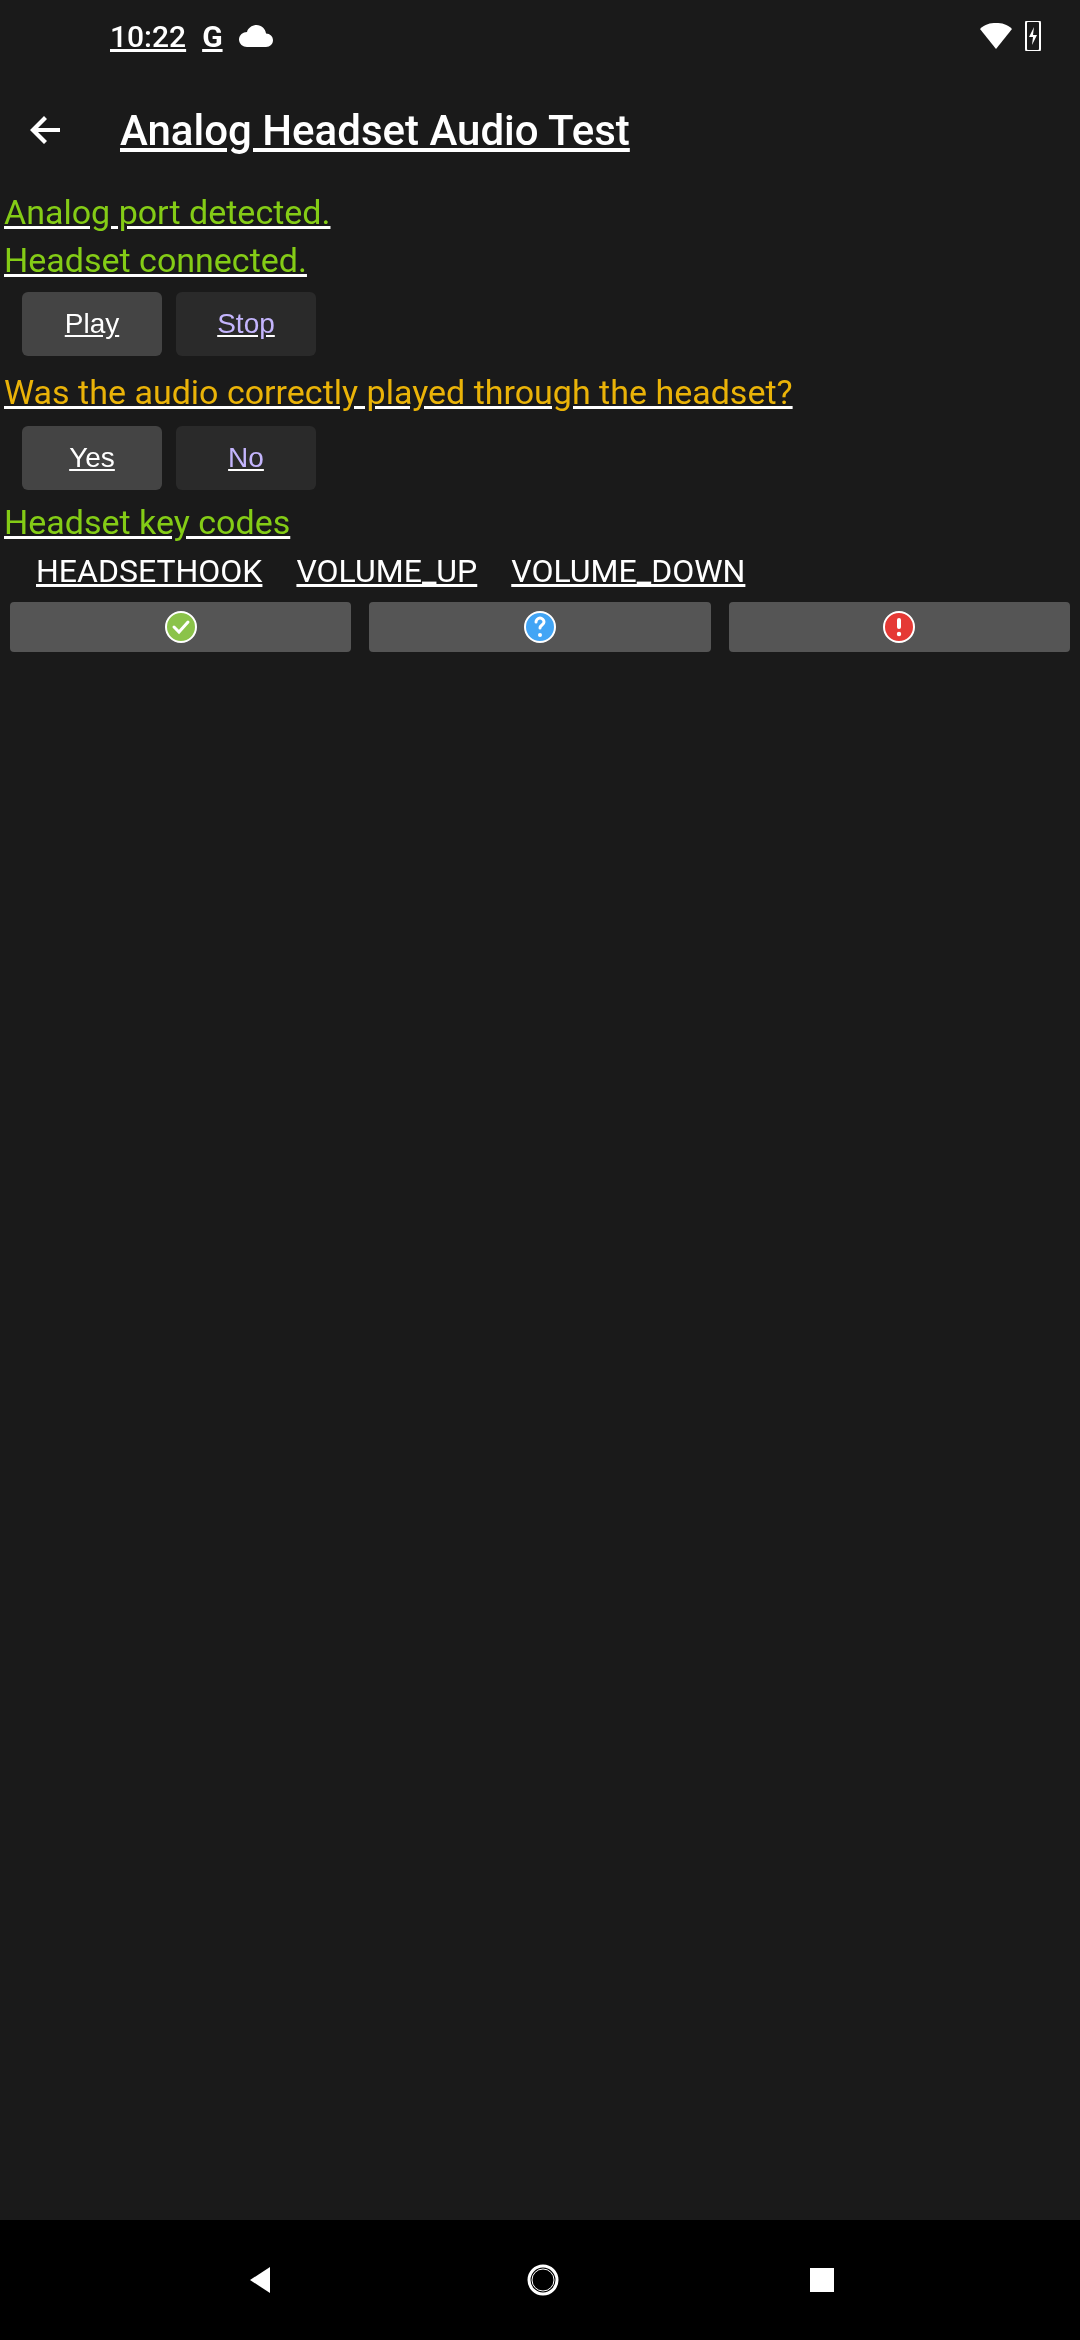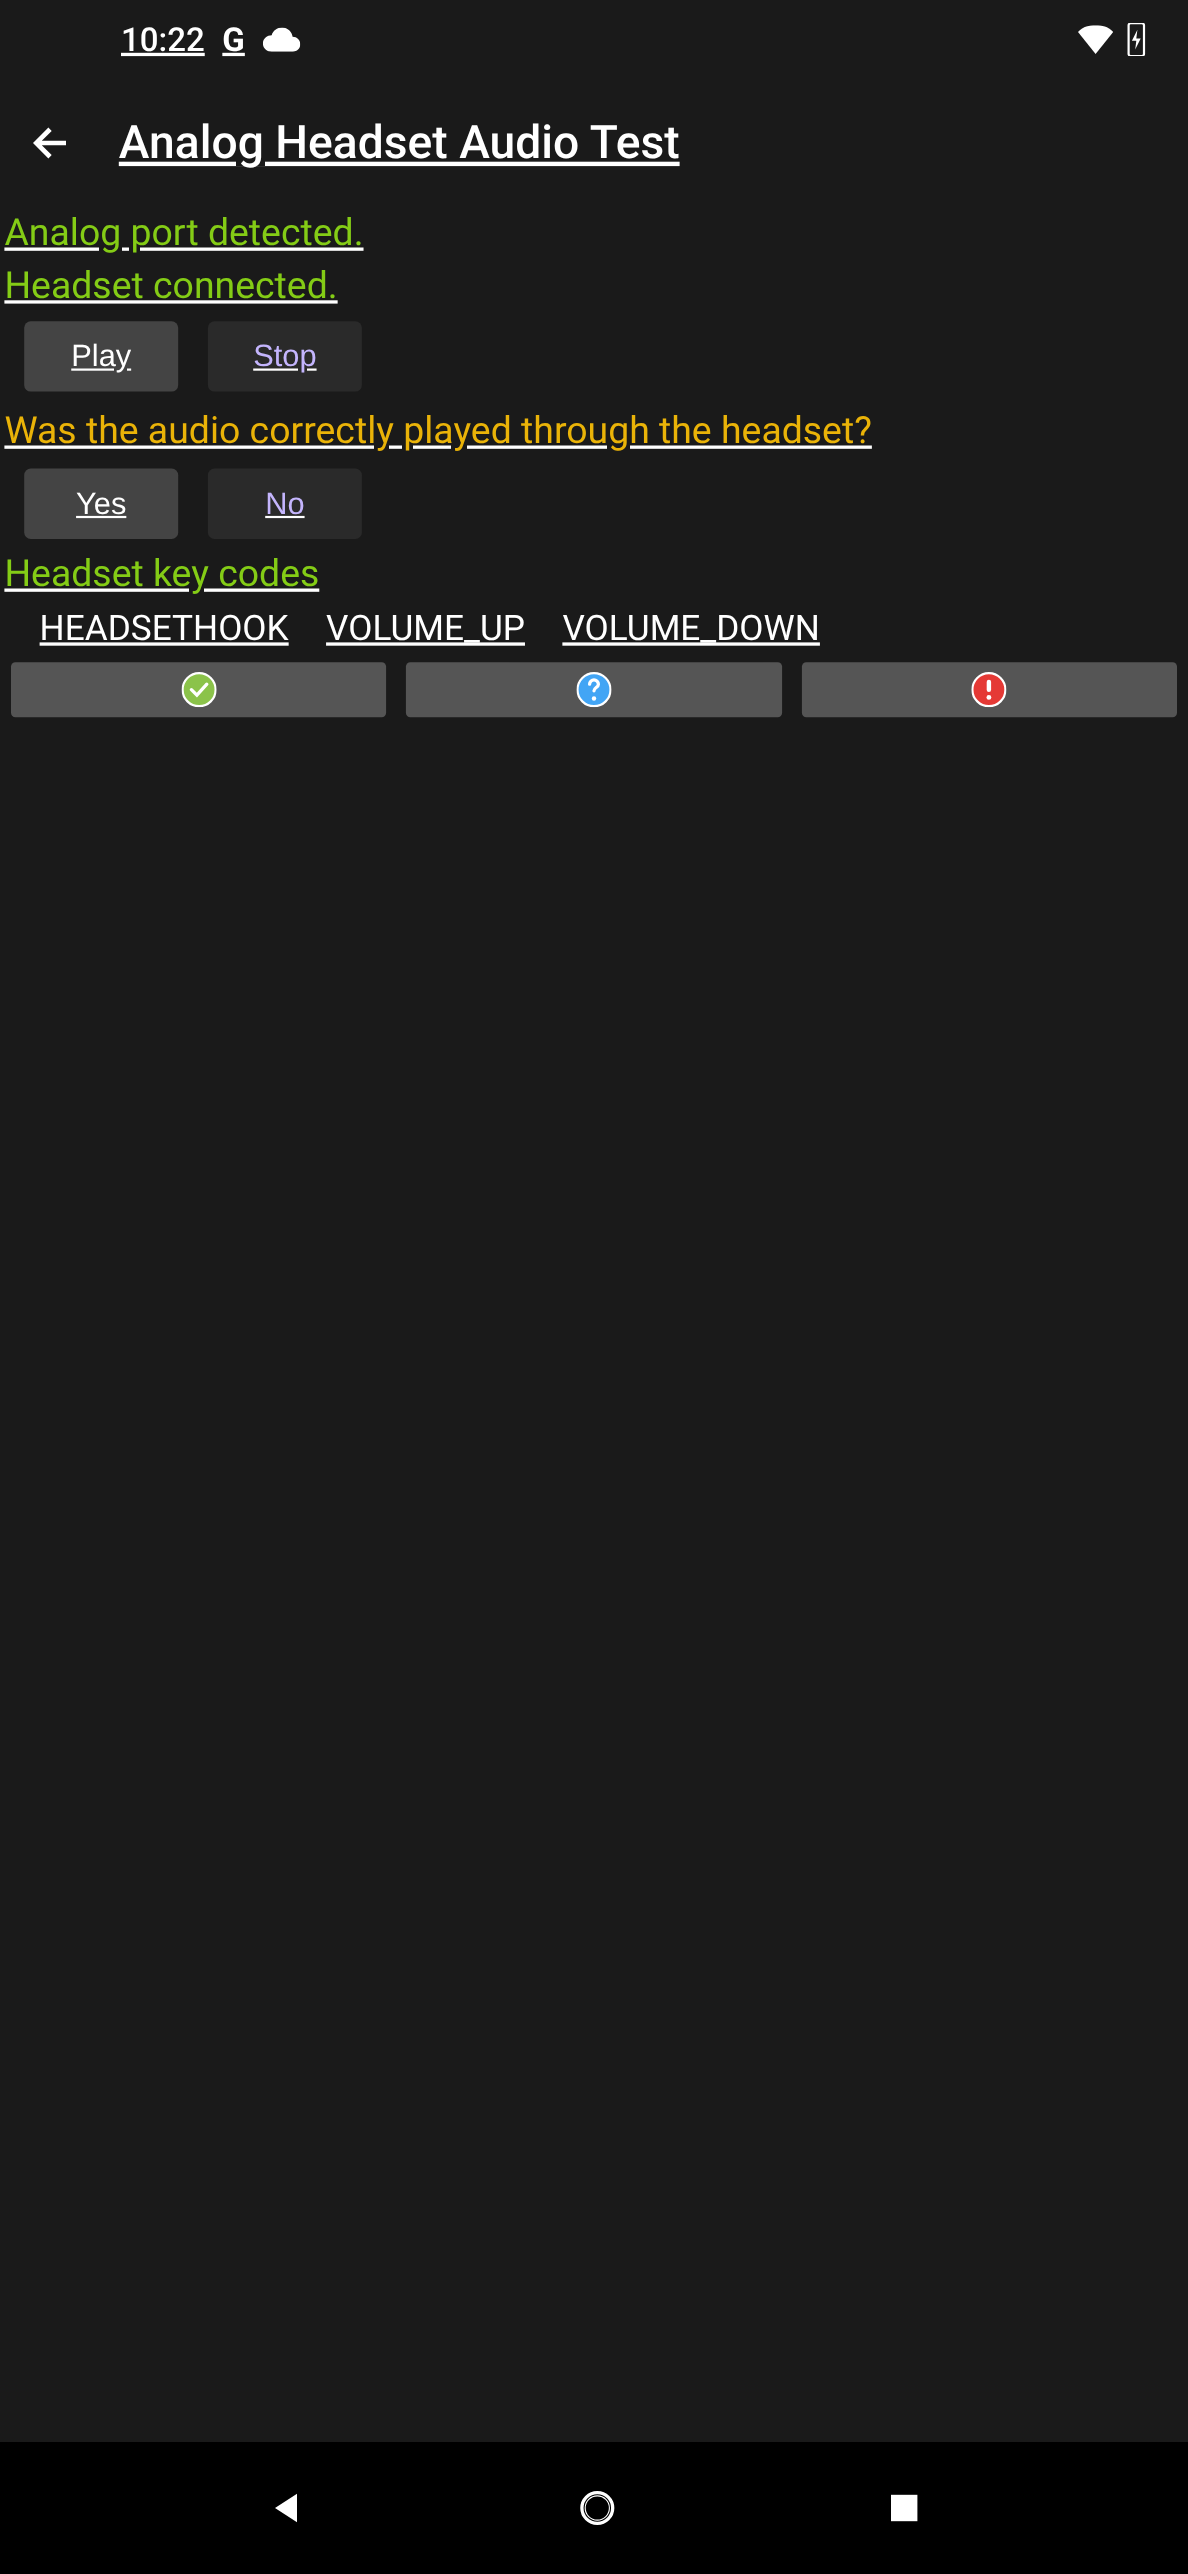--- a/index.html
+++ b/index.html
@@ -26,39 +26,39 @@
   .g-icon {
     font-family: "Product Sans", Roboto, sans-serif;
     font-weight: 700;
     font-size: 30px;
   }
   .appbar {
     height: 116px;
     display: flex;
     align-items: center;
     padding: 0 28px;
-    gap: 44px;
+    gap: 56px;
   }
   .appbar .title {
     font-size: 42px;
     font-weight: 500;
   }
   .content {
     flex: 1;
     padding: 0 0 0 0;
   }
   .info-line {
     font-size: 34px;
     color: #84cc16;
     line-height: 48px;
     padding: 0 4px;
   }
   .btn-row {
     display: flex;
-    gap: 27px;
+    gap: 14px;
     margin: 8px 0 8px 22px;
   }
   .btn {
     min-width: 140px;
     height: 64px;
     border: none;
     border-radius: 6px;
     font-size: 28px;
     font-weight: 500;
     padding: 0 30px;

